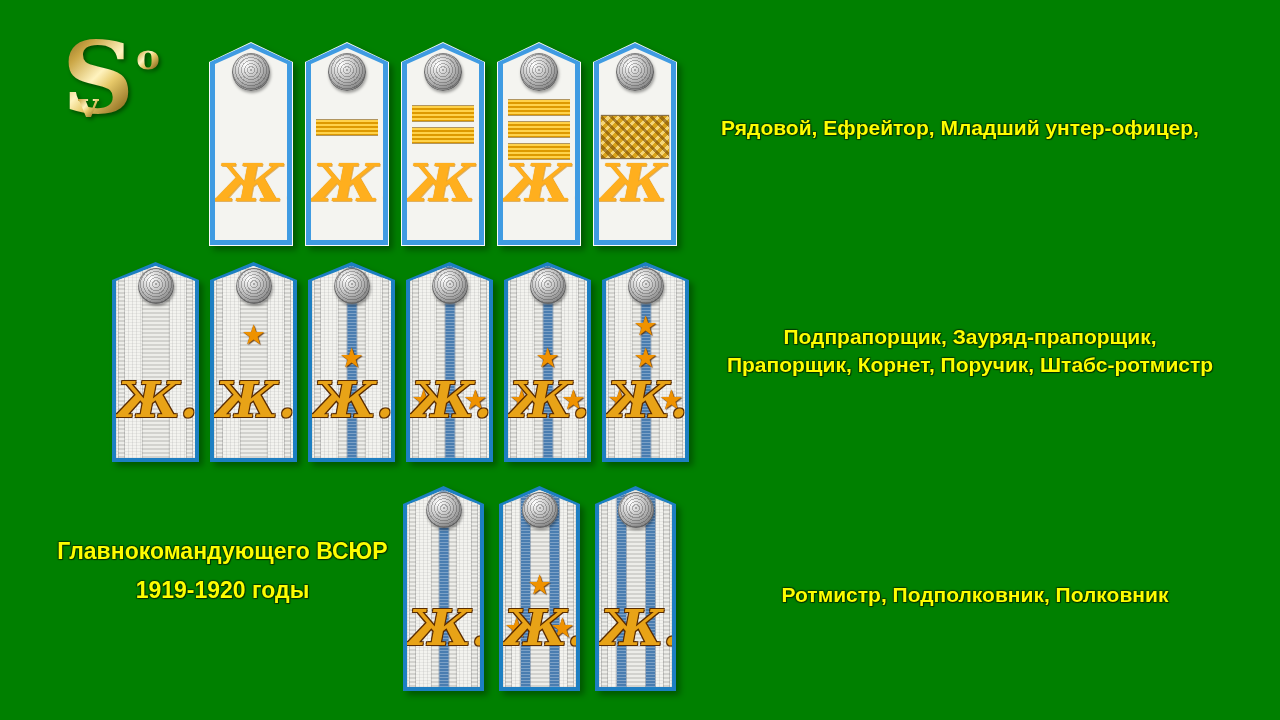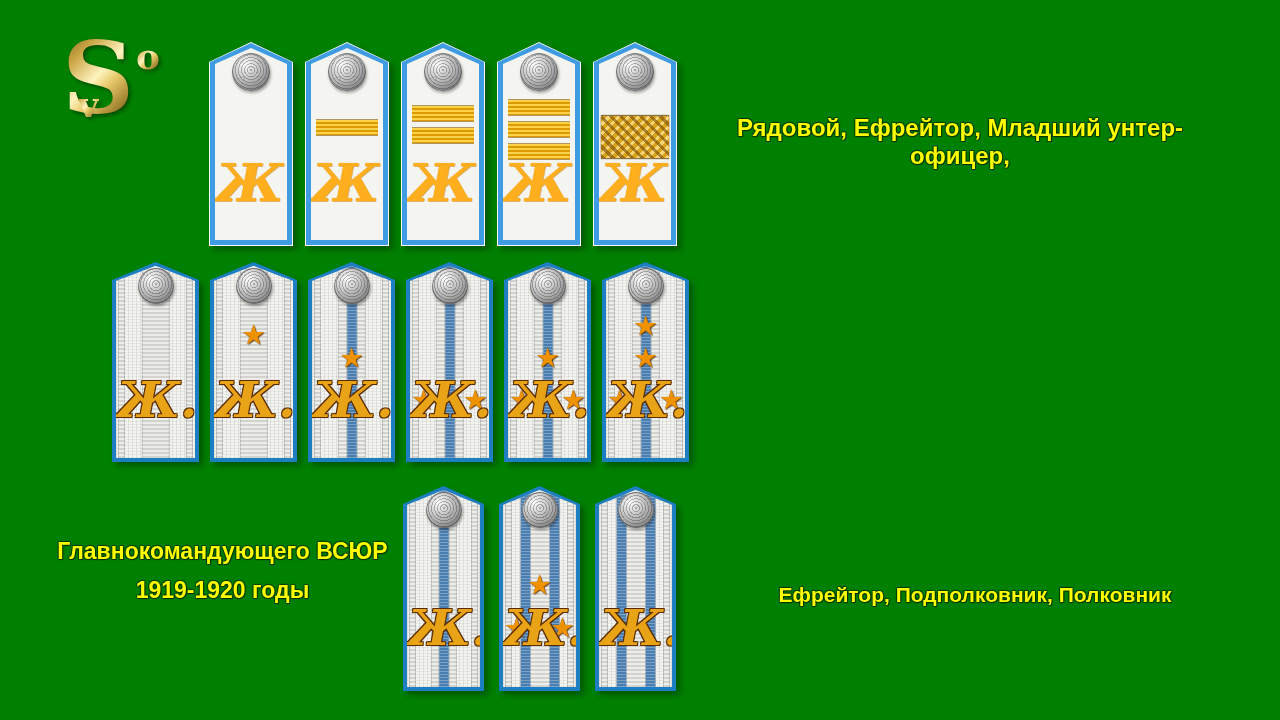--- a/index.html
+++ b/index.html
@@ -16,21 +16,21 @@
     position:absolute;
     background:linear-gradient(135deg,#6f5314 0%,#caa544 25%,#fff3bf 48%,#e7c96a 60%,#8a6a1c 85%,#5d450f 100%);
     -webkit-background-clip:text;background-clip:text;color:transparent;line-height:1;}
   .logo .l-s{font-size:100px;left:6px;top:0px;}
   .logo .l-o{font-size:36px;right:6px;top:10px;}
   .logo .l-v{font-size:36px;left:22px;top:58px;}
 
   
   .caption{position:absolute;color:#fdfd00;font-weight:bold;text-align:center;
     text-shadow:1px 1px 1px rgba(0,45,0,.95),-1px -1px 1px rgba(0,45,0,.6),1px -1px 1px rgba(0,45,0,.6),-1px 1px 1px rgba(0,45,0,.6);}
-  .cap-r1{left:700px;top:114px;width:520px;font-size:24px;line-height:28px;}
+  .cap-r1{left:700px;top:114px;width:520px;font-size:21px;line-height:28px;}
   .cap-r2{left:705px;top:323px;width:530px;font-size:21px;line-height:28px;}
   .cap-r3{left:745px;top:581px;width:460px;font-size:21px;line-height:28px;}
   .cap-unit{left:40px;top:532px;width:365px;font-size:23px;line-height:39px;}
 
   
   .rank-row{position:absolute;display:flex;}
 
   .board{position:relative;filter:drop-shadow(4px 4px 3px rgba(0,0,0,.33));}
   .b-outer{position:absolute;inset:0;}
   .b-mid{position:absolute;}
@@ -293,21 +293,25 @@
             <div class="btn-silver"></div>
             <div class="monogram">Ж.</div>
           </div>
         </div>
       </div>
     </div>
 
   <div class="caption cap-r1">
     <div>Рядовой, Ефрейтор, Младший унтер-офицер,</div>
   </div>
+  <div class="caption cap-r2">
+    <div>Подпрапорщик, Зауряд-прапорщик,</div>
+    <div>Прапорщик, Корнет, Поручик, Штабс-ротмистр</div>
+  </div>
   <div class="caption cap-r3">
-    <div>Ефрейтор, Подполковник, Полковник</div>
+    <div>Ротмистр, Подполковник, Полковник</div>
   </div>
   <div class="caption cap-unit">
     <div>Главнокомандующего ВСЮР</div>
     <div>1919-1920 годы</div>
   </div>
 
 </div>
 
 </body></html>

